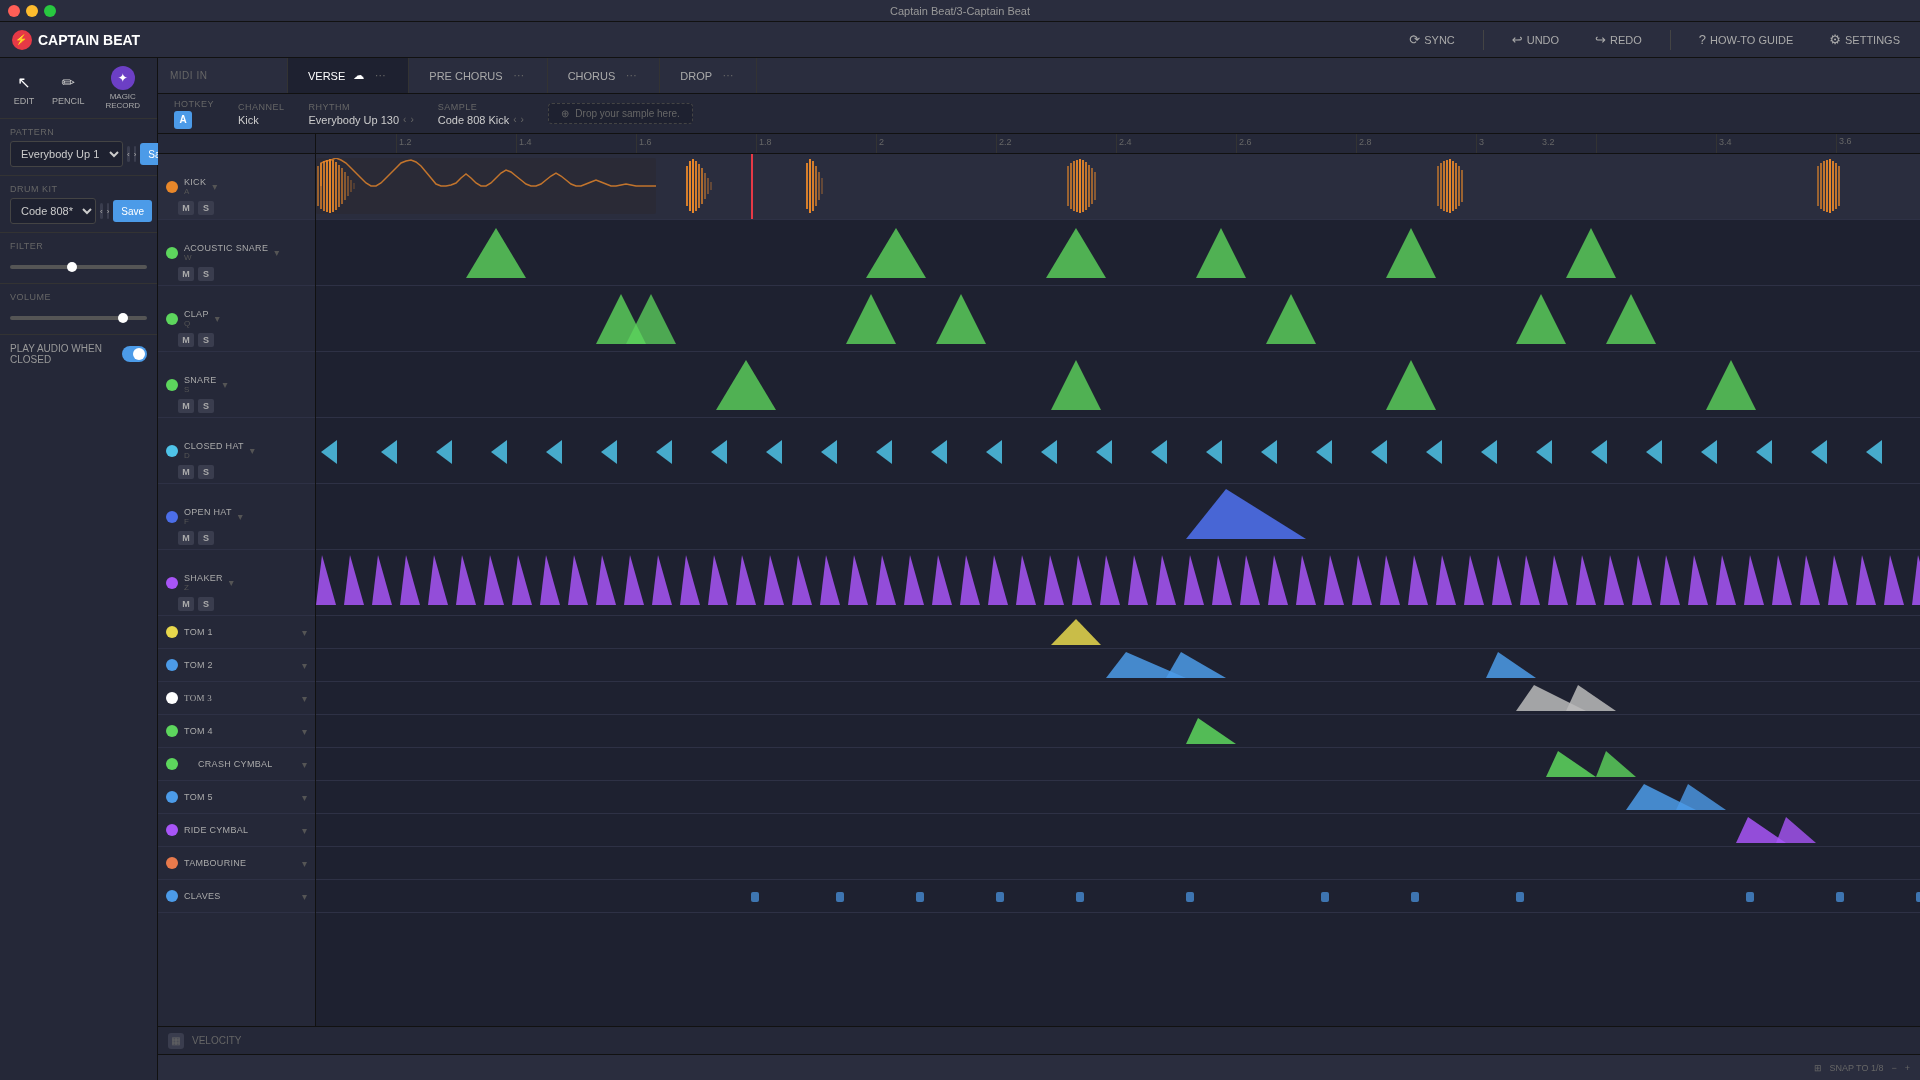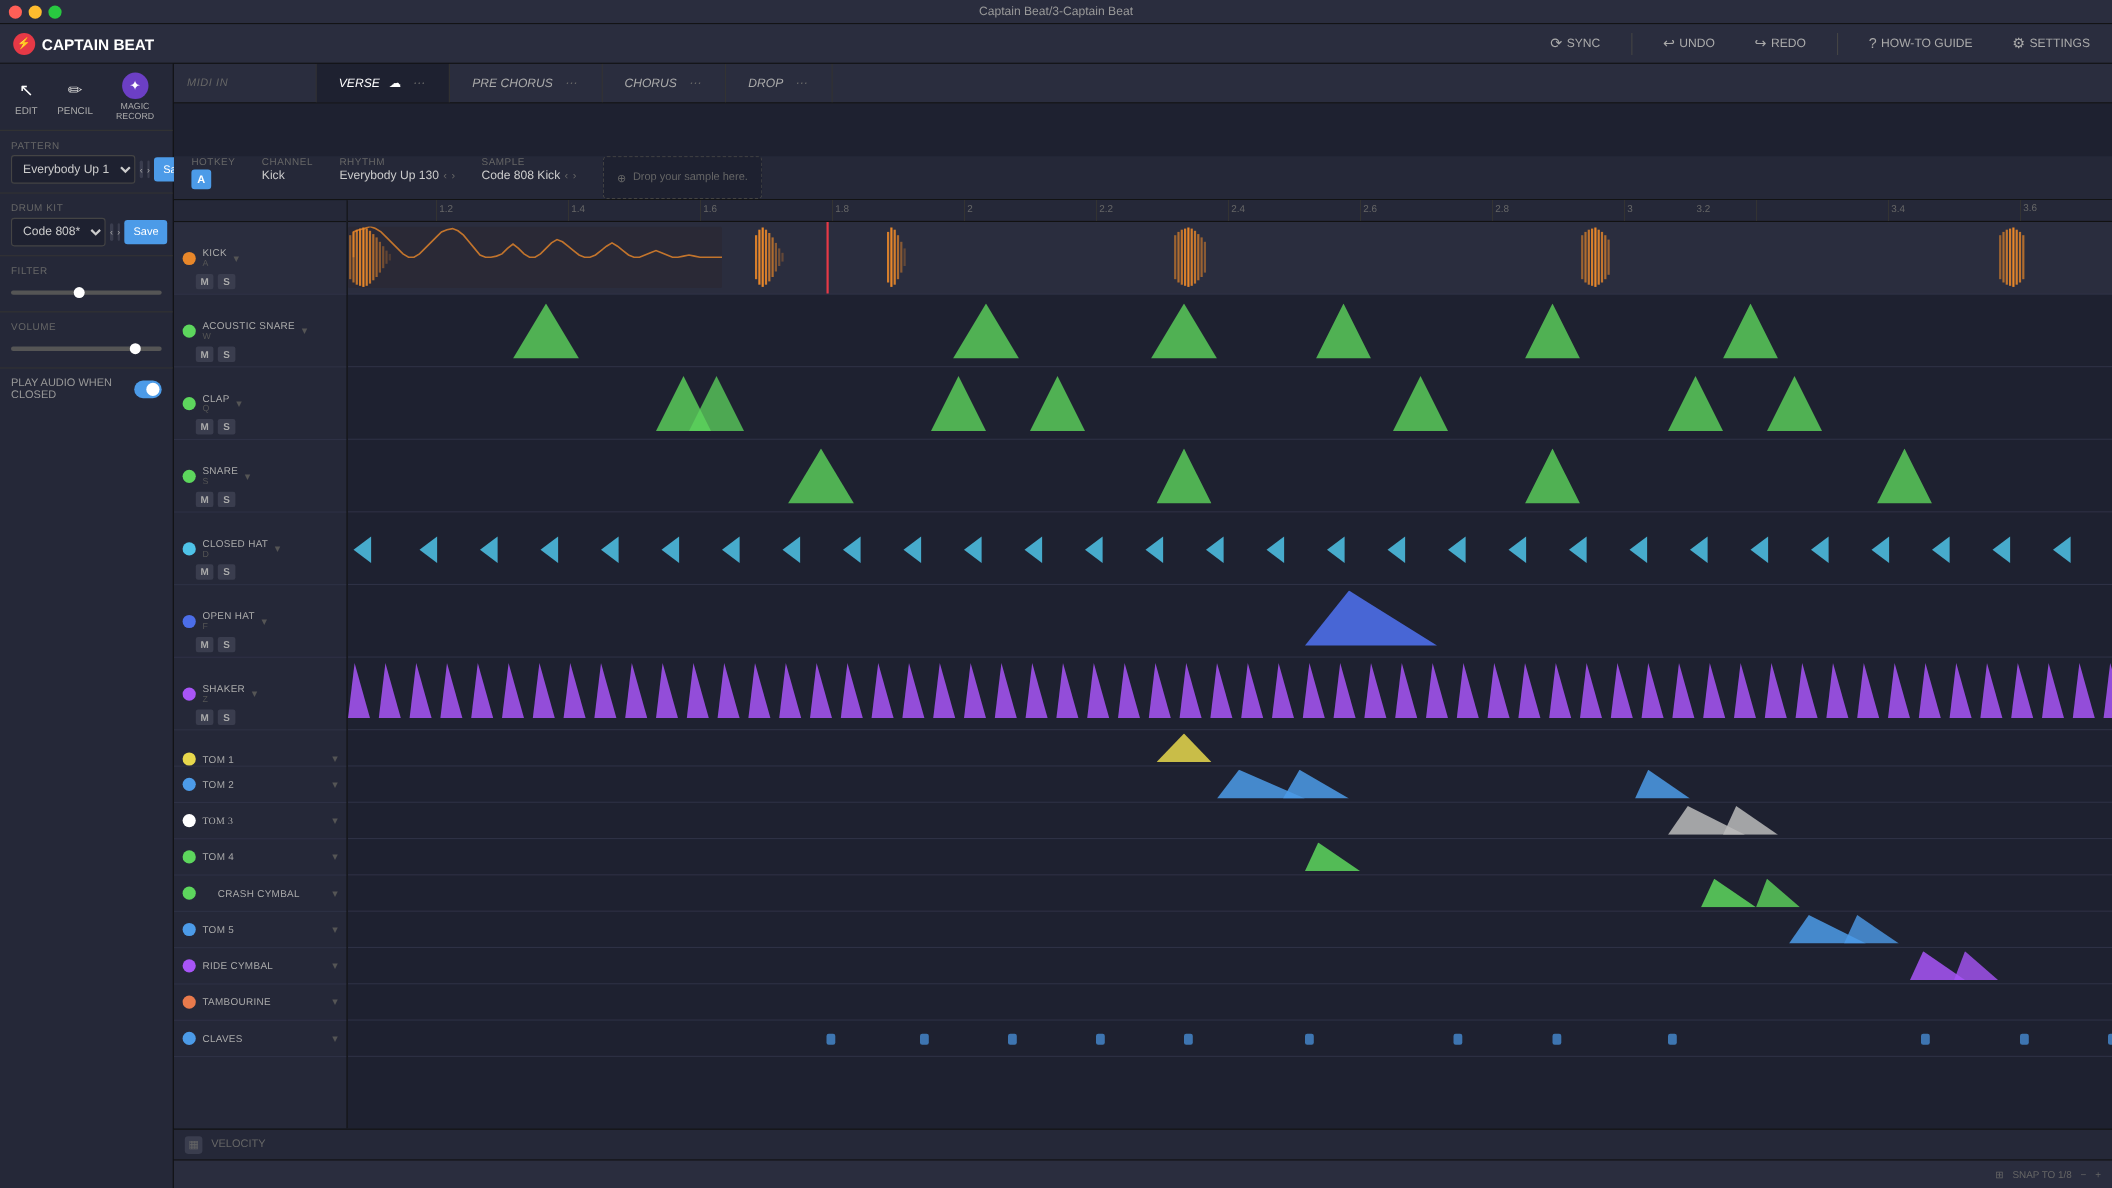--- a/index.html
+++ b/index.html
@@ -239,21 +239,20 @@
       overflow: hidden;
     }
 
     
     #section-tabs {
       height: 36px;
       background: #2a2d3e;
       border-bottom: 1px solid #111;
       display: flex;
       align-items: center;
-      font-style: italic;
     }
     .midi-label {
       padding: 0 12px;
       font-size: 10px;
       color: #666;
       text-transform: uppercase;
       letter-spacing: 0.5px;
       border-right: 1px solid #333;
       height: 100%;
       display: flex;
@@ -300,23 +299,23 @@
       background: #3a3d4e;
       color: #fff;
     }
 
     
     #params-row {
       height: 40px;
       background: #252838;
       border-bottom: 1px solid #111;
       display: flex;
+      align-items: center;
       padding: 0 16px;
       gap: 24px;
-      margin-top: 48px;
     }
     .param-group {
       display: flex;
       flex-direction: column;
       gap: 2px;
     }
     .param-label {
       font-size: 9px;
       color: #666;
       text-transform: uppercase;
@@ -756,21 +755,21 @@
             <div class="track-name">SHAKER</div>
             <div style="font-size:8px;color:#555;">Z</div>
           </div>
           <span class="track-expand">▾</span>
           <div class="track-controls">
             <div class="ms-btn m-btn">M</div>
             <div class="ms-btn s-btn">S</div>
           </div>
         </div>
 
-        <div class="track-label" style="height:33px;align-items:flex-end;">
+        <div class="track-label" style="height:33px;">
           <div class="track-color-dot" style="background:#e8d84c;"></div>
           <div class="track-name">TOM 1</div>
           <span class="track-expand">▾</span>
         </div>
 
         <div class="track-label" style="height:33px;">
           <div class="track-color-dot" style="background:#4c9be8;"></div>
           <div class="track-name">TOM 2</div>
           <span class="track-expand">▾</span>
         </div>

